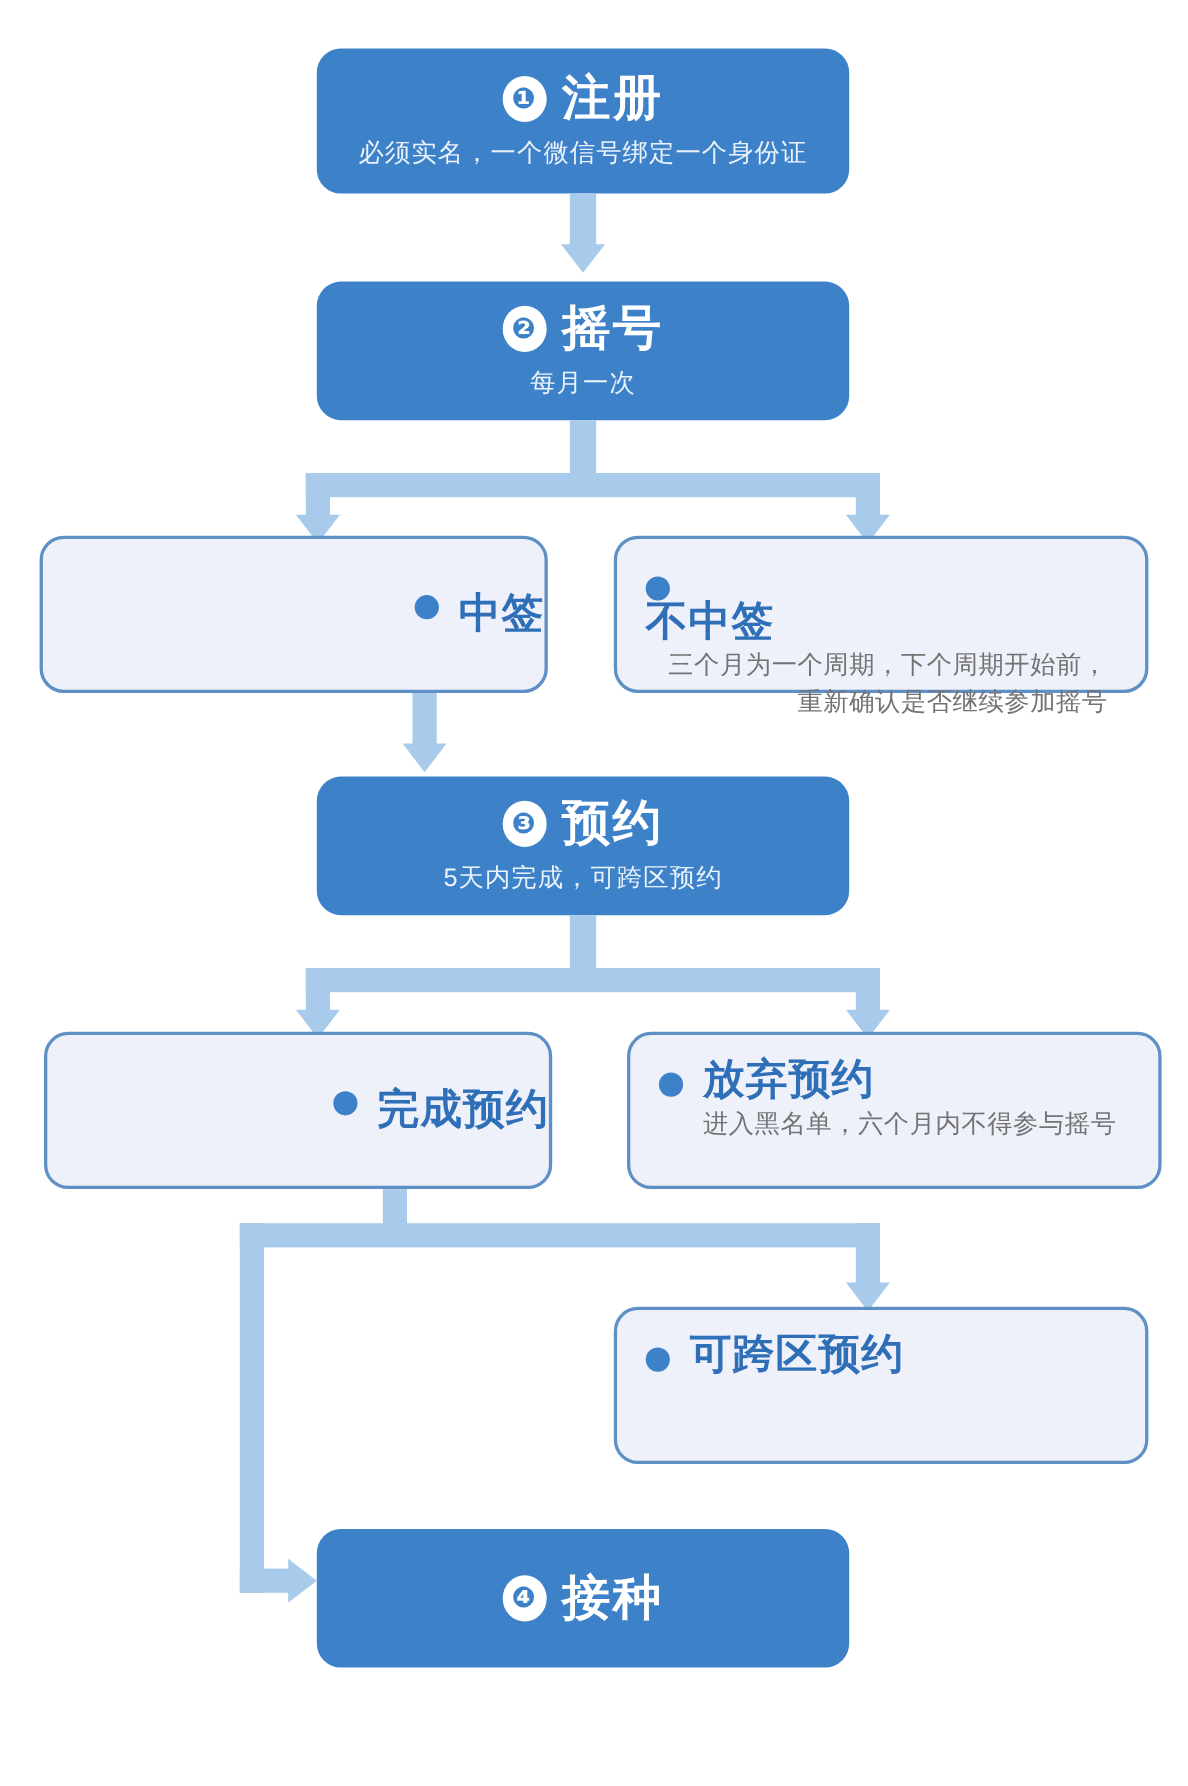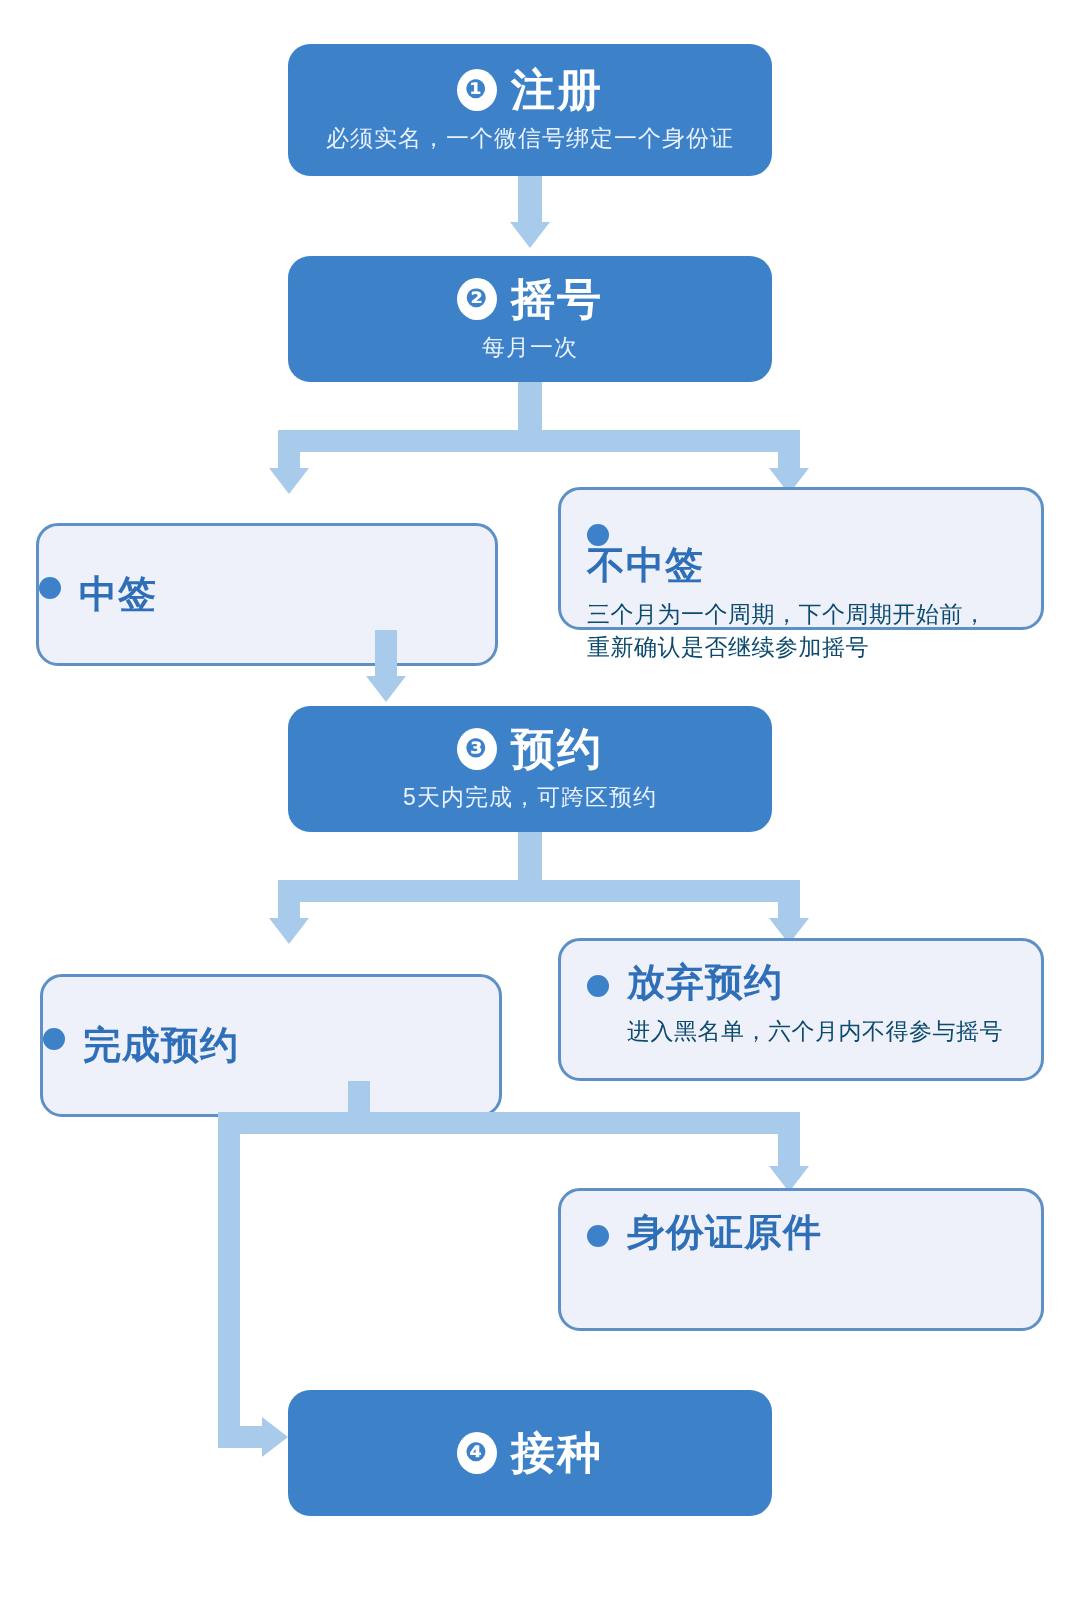--- a/index.html
+++ b/index.html
@@ -47,44 +47,45 @@
   }
 
   .node.light{
     background:#eef0fa;
     border:3px solid #5e90c6;
     border-radius:22px;
     display:flex;
     box-sizing:border-box;
   }
   .node.light.center{
-    align-items:center;justify-content:flex-start;margin-top:36px;
+    align-items:center;justify-content:flex-end;
   }
   .node.light.left{
     align-items:flex-start;justify-content:flex-start;
     padding:22px 26px 0 26px;
   }
   .lightrow{display:flex;align-items:flex-start;}
   .dot{
     width:22px;height:22px;border-radius:50%;
     background:#3d81c9;flex:0 0 auto;
     margin-right:18px;
   }
   .node.light.center .dot{margin-top:2px;}
   .node.light.left .dot{margin-top:12px;}
   .lighttitle{
     font-size:38px;font-weight:bold;color:#2f6fb8;
     line-height:1.05;letter-spacing:1px;
     white-space:nowrap;
   }
   .lightsub{
-    font-size:23px;color:#0c4a6e;
+    font-size:23px;color:#737373;
     line-height:1.45;letter-spacing:0.5px;
-    margin-top:12px;
+    margin-top:2px;
     max-width:420px;
+    text-align:right;
   }
 
   
   .conn{position:absolute;background:#9fc3e8;}
   .conn.light{background:#a9cbeb;}
   .arrowdown{
     position:absolute;
     width:0;height:0;
     border-left:20px solid transparent;
     border-right:20px solid transparent;
@@ -164,21 +165,21 @@
   <div class="conn light" style="left:778px;top:880px;width:22px;height:42px;"></div>
   <div class="arrowdown" style="left:769px;top:918px;"></div>
 
   <div class="node light center" style="left:40px;top:938px;width:462px;height:143px;">
     <div class="lightrow">
       <span class="dot"></span>
       <span class="lighttitle">完成预约</span>
     </div>
   </div>
 
-  <div class="node light left" style="left:558px;top:938px;width:486px;height:143px;">
+  <div class="node light left" style="left:570px;top:938px;width:486px;height:143px;">
     <div class="lightrow">
       <span class="dot"></span>
       <span style="display:block;">
         <span class="lighttitle">放弃预约</span>
         <span class="lightsub" style="display:block;">进入黑名单，六个月内不得参与摇号</span>
       </span>
     </div>
   </div>
 
   <div class="conn light" style="left:348px;top:1081px;width:22px;height:42px;"></div>
@@ -186,21 +187,21 @@
   <div class="conn light" style="left:778px;top:1112px;width:22px;height:58px;"></div>
   <div class="arrowdown" style="left:769px;top:1166px;"></div>
   <div class="conn light" style="left:218px;top:1112px;width:22px;height:336px;"></div>
   <div class="conn light" style="left:218px;top:1426px;width:48px;height:22px;"></div>
   <div class="arrowright" style="left:262px;top:1417px;"></div>
 
   <div class="node light left" style="left:558px;top:1188px;width:486px;height:143px;">
     <div class="lightrow">
       <span class="dot"></span>
       <span style="display:block;">
-        <span class="lighttitle">身份证原件</span>
+        <span class="lighttitle">可跨区预约</span>
       </span>
     </div>
   </div>
 
   <div class="node primary" style="left:288px;top:1390px;width:484px;height:126px;">
     <div class="title">
       <span class="num">❹</span>
       <span>接种</span>
     </div>
   </div>

